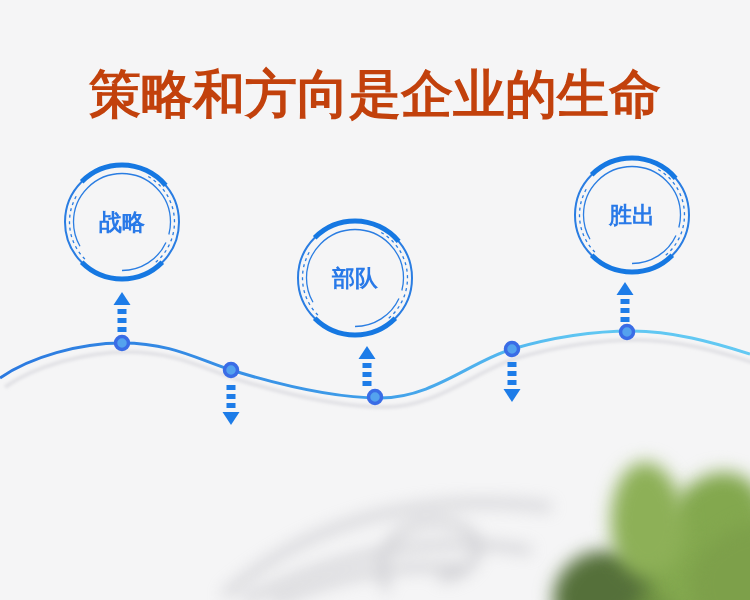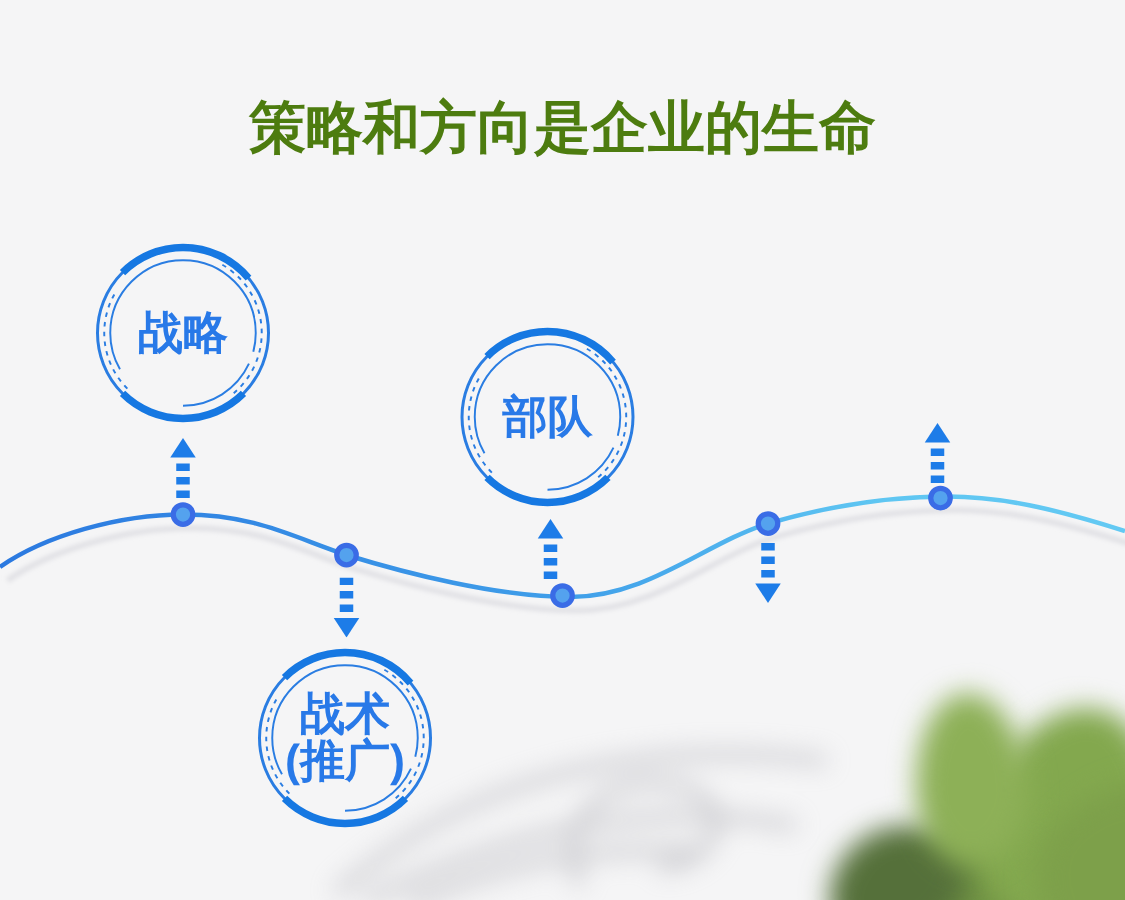--- a/index.html
+++ b/index.html
@@ -7,47 +7,47 @@
     position:relative;
     width:750px;height:600px;
     background:#f5f5f6;
     overflow:hidden;
     font-family:"Liberation Sans","DejaVu Sans",sans-serif;
   }
   
   .page-title{
     position:absolute;left:0;top:60px;width:750px;
     margin:0;text-align:center;
-    font-size:38px;font-weight:700;color:#4d7c0f;
+    font-size:52px;font-weight:700;color:#c2410c;
     letter-spacing:0px;
   }
   
   .swirl{position:absolute;left:218px;top:472px;filter:blur(8px);opacity:.5;}
   
   .leaf{position:absolute;filter:blur(9px);border-radius:52% 48% 55% 45%/60% 55% 45% 40%;}
   .leaf1{left:585px;top:535px;width:170px;height:95px;background:#6f9243;transform:rotate(-30deg);}
   .leaf2{left:655px;top:470px;width:115px;height:150px;background:#83a84e;transform:rotate(16deg);}
   .leaf3{left:695px;top:520px;width:130px;height:130px;background:#7da04a;transform:rotate(40deg);}
   .leaf4{left:550px;top:552px;width:95px;height:75px;background:#55703a;transform:rotate(-22deg);}
   .leaf5{left:610px;top:462px;width:75px;height:115px;background:#8db057;transform:rotate(-6deg);}
   .leaf6{left:640px;top:560px;width:180px;height:80px;background:#4e6634;transform:rotate(-12deg);}
   
   .wave-layer{position:absolute;left:0;top:0;}
   
   .node{position:absolute;width:130px;height:130px;}
   .node-strategy{left:57px;top:157px;}
   .node-tactics{left:165px;top:427px;}
-  .node-operations{left:300px;top:213px;}
+  .node-operations{left:290px;top:213px;}
   .node-website{left:450px;top:407px;}
   .node-win{left:567px;top:150px;}
   .node-ring{position:absolute;left:0;top:0;}
   .node-label{
     position:absolute;left:0;top:0;width:130px;height:130px;
-    display:flex;flex-direction:column;align-items:center;justify-content:center;
-    font-size:30px;font-weight:600;color:#2879e8;line-height:31px;
+    display:flex;align-items:center;justify-content:center;
+    font-size:23px;font-weight:600;color:#2879e8;line-height:31px;
     text-align:right;
   }
   .node-label span:empty{display:none;}
 </style>
 </head>
 <body>
 
 <div class="stage">
 
   <h1 class="page-title">策略和方向是企业的生命</h1>
@@ -125,34 +125,34 @@
 
   <div class="node node-strategy">
     <svg class="node-ring" width="130" height="130">
         <use href="#ring"></use>
       </svg>
     <div class="node-label">
       <span>战略</span>
     </div>
   </div>
 
-  <div class="node node-tactics">
-    <svg class="node-ring" width="130" height="130">
-        <use href="#ring"></use>
-      </svg>
-    <div class="node-label">
-      <span>战术</span>
-      <span>(推广)</span>
-    </div>
-  </div>
 
   <div class="node node-operations">
     <svg class="node-ring" width="130" height="130">
         <use href="#ring"></use>
       </svg>
     <div class="node-label">
       <span>部队</span>
     </div>
   </div>
 
 
+  <div class="node node-win">
+    <svg class="node-ring" width="130" height="130">
+        <use href="#ring"></use>
+      </svg>
+    <div class="node-label">
+      <span>胜出</span>
+
+    </div>
+  </div>
 
 </div>
 
 </body></html>

